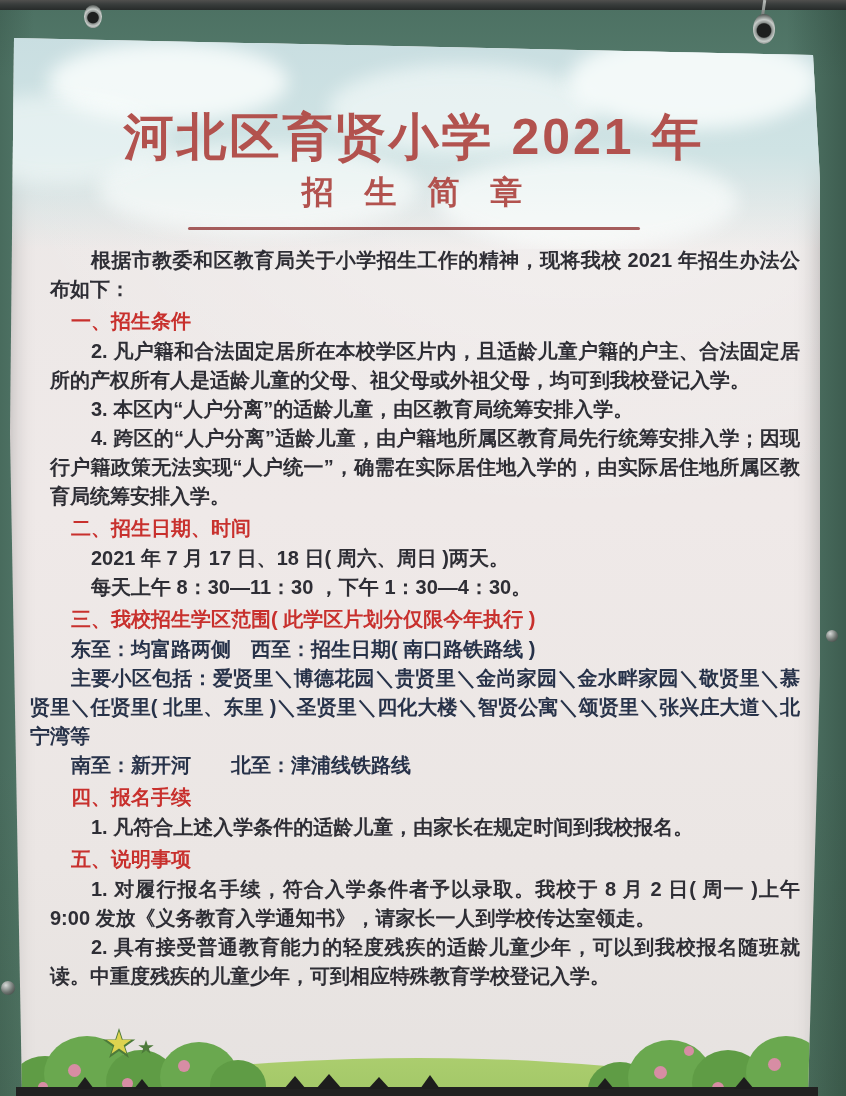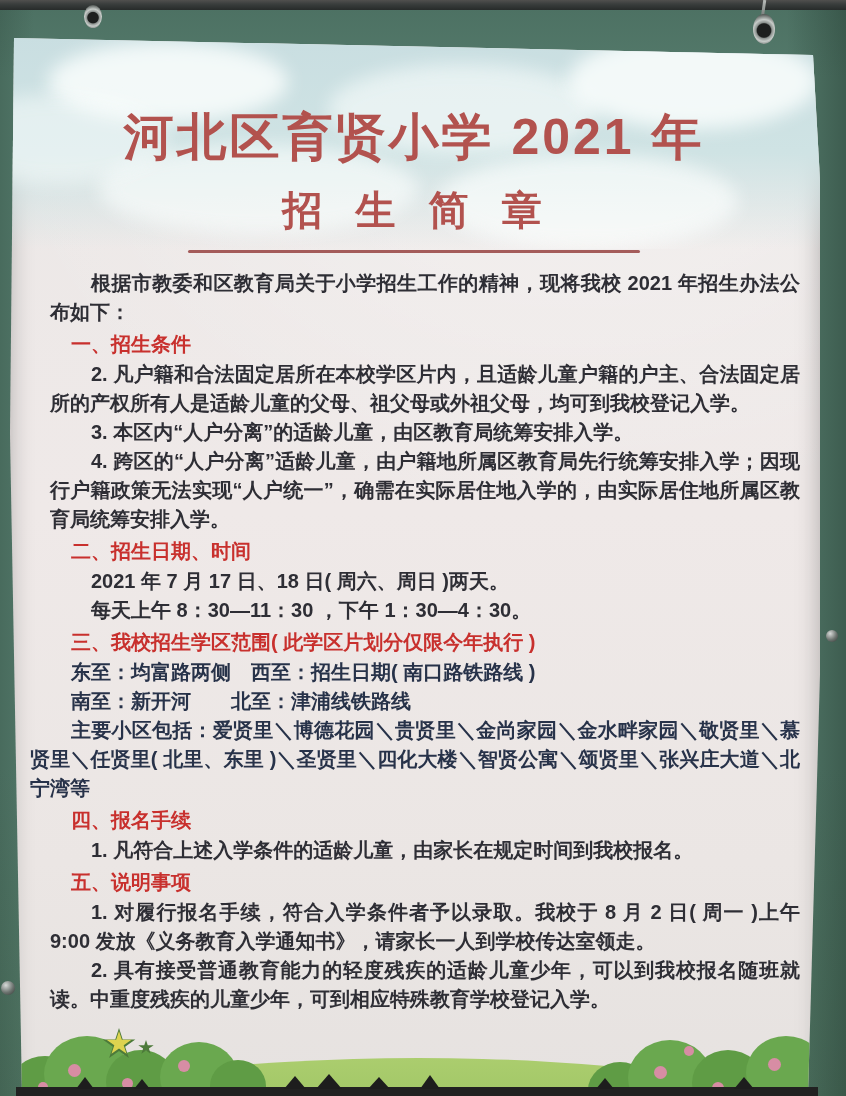--- a/index.html
+++ b/index.html
@@ -33,21 +33,21 @@
       linear-gradient(180deg,#ebe8e7 0%, #efe9e8 45%, #ebe6e4 78%, #e6e2e0 100%);
     box-shadow:inset 16px 0 26px -16px rgba(0,0,0,.30), inset -14px 0 24px -14px rgba(0,0,0,.28);
     color:var(--ink_black,#2e2e35);
   }
   .sky{position:absolute;left:0;top:0;width:100%;height:215px;overflow:hidden;
     background:linear-gradient(180deg, var(--sky_blue,#c9dee1) 0%, #cfe3e4 55%, rgba(236,232,230,0) 100%);}
   .cloud{position:absolute;border-radius:50%;background:rgba(252,255,254,.8);filter:blur(9px);}
 
   .titlebox{position:relative;z-index:2;text-align:center;padding-top:70px;}
   .title{font-size:50px;font-weight:bold;letter-spacing:3px;color:var(--title_red,#b2524e);}
-  .subtitle{margin-top:12px;font-size:40px;font-weight:bold;word-spacing:14px;letter-spacing:4px;color:var(--title_red,#b2524e);}
+  .subtitle{font-size:32px;font-weight:bold;word-spacing:14px;letter-spacing:4px;color:var(--title_red,#b2524e);}
   .divider{width:452px;height:3px;margin:12px auto 0;border-radius:2px;background:var(--divider_red,#964241);opacity:.85;}
 
   .content{position:relative;z-index:2;margin-top:16px;padding:0 20px 0 22px;
     font-size:20px;line-height:29px;font-weight:bold;text-align:justify;}
   .content p{margin:0;}
   .content p.para{text-indent:2.05em;margin-left:20px;}
   .content p.heading{color:var(--heading_red,#c8302d);text-indent:2.05em;margin:3px 0 1px;}
   .content p.zone{color:var(--ink_navy,#273249);text-indent:2.05em;}
 
   
@@ -102,22 +102,22 @@
       <p class="para">2. 凡户籍和合法固定居所在本校学区片内，且适龄儿童户籍的户主、合法固定居所的产权所有人是适龄儿童的父母、祖父母或外祖父母，均可到我校登记入学。</p>
       <p class="para">3. 本区内“人户分离”的适龄儿童，由区教育局统筹安排入学。</p>
       <p class="para">4. 跨区的“人户分离”适龄儿童，由户籍地所属区教育局先行统筹安排入学；因现行户籍政策无法实现“人户统一”，确需在实际居住地入学的，由实际居住地所属区教育局统筹安排入学。</p>
 
       <p class="heading">二、招生日期、时间</p>
       <p class="para">2021 年 7 月 17 日、18 日( 周六、周日 )两天。</p>
       <p class="para">每天上午 8：30—11：30 ，下午 1：30—4：30。</p>
 
       <p class="heading">三、我校招生学区范围( 此学区片划分仅限今年执行 )</p>
       <p class="zone">东至：均富路两侧　西至：招生日期( 南口路铁路线 )</p>
+      <p class="zone">主要小区包括：爱贤里＼博德花园＼贵贤里＼金尚家园＼金水畔家园＼敬贤里＼慕贤里＼任贤里( 北里、东里 )＼圣贤里＼四化大楼＼智贤公寓＼颂贤里＼张兴庄大道＼北宁湾等</p>
       <p class="zone">南至：新开河　　北至：津浦线铁路线</p>
-      <p class="zone">主要小区包括：爱贤里＼博德花园＼贵贤里＼金尚家园＼金水畔家园＼敬贤里＼慕贤里＼任贤里( 北里、东里 )＼圣贤里＼四化大楼＼智贤公寓＼颂贤里＼张兴庄大道＼北宁湾等</p>
 
       <p class="heading">四、报名手续</p>
       <p class="para">1. 凡符合上述入学条件的适龄儿童，由家长在规定时间到我校报名。</p>
 
       <p class="heading">五、说明事项</p>
       <p class="para">1. 对履行报名手续，符合入学条件者予以录取。我校于 8 月 2 日( 周一 )上午 9:00 发放《义务教育入学通知书》，请家长一人到学校传达室领走。</p>
       <p class="para">2. 具有接受普通教育能力的轻度残疾的适龄儿童少年，可以到我校报名随班就读。中重度残疾的儿童少年，可到相应特殊教育学校登记入学。</p>
     </div>
 
     <div class="hill"></div>

